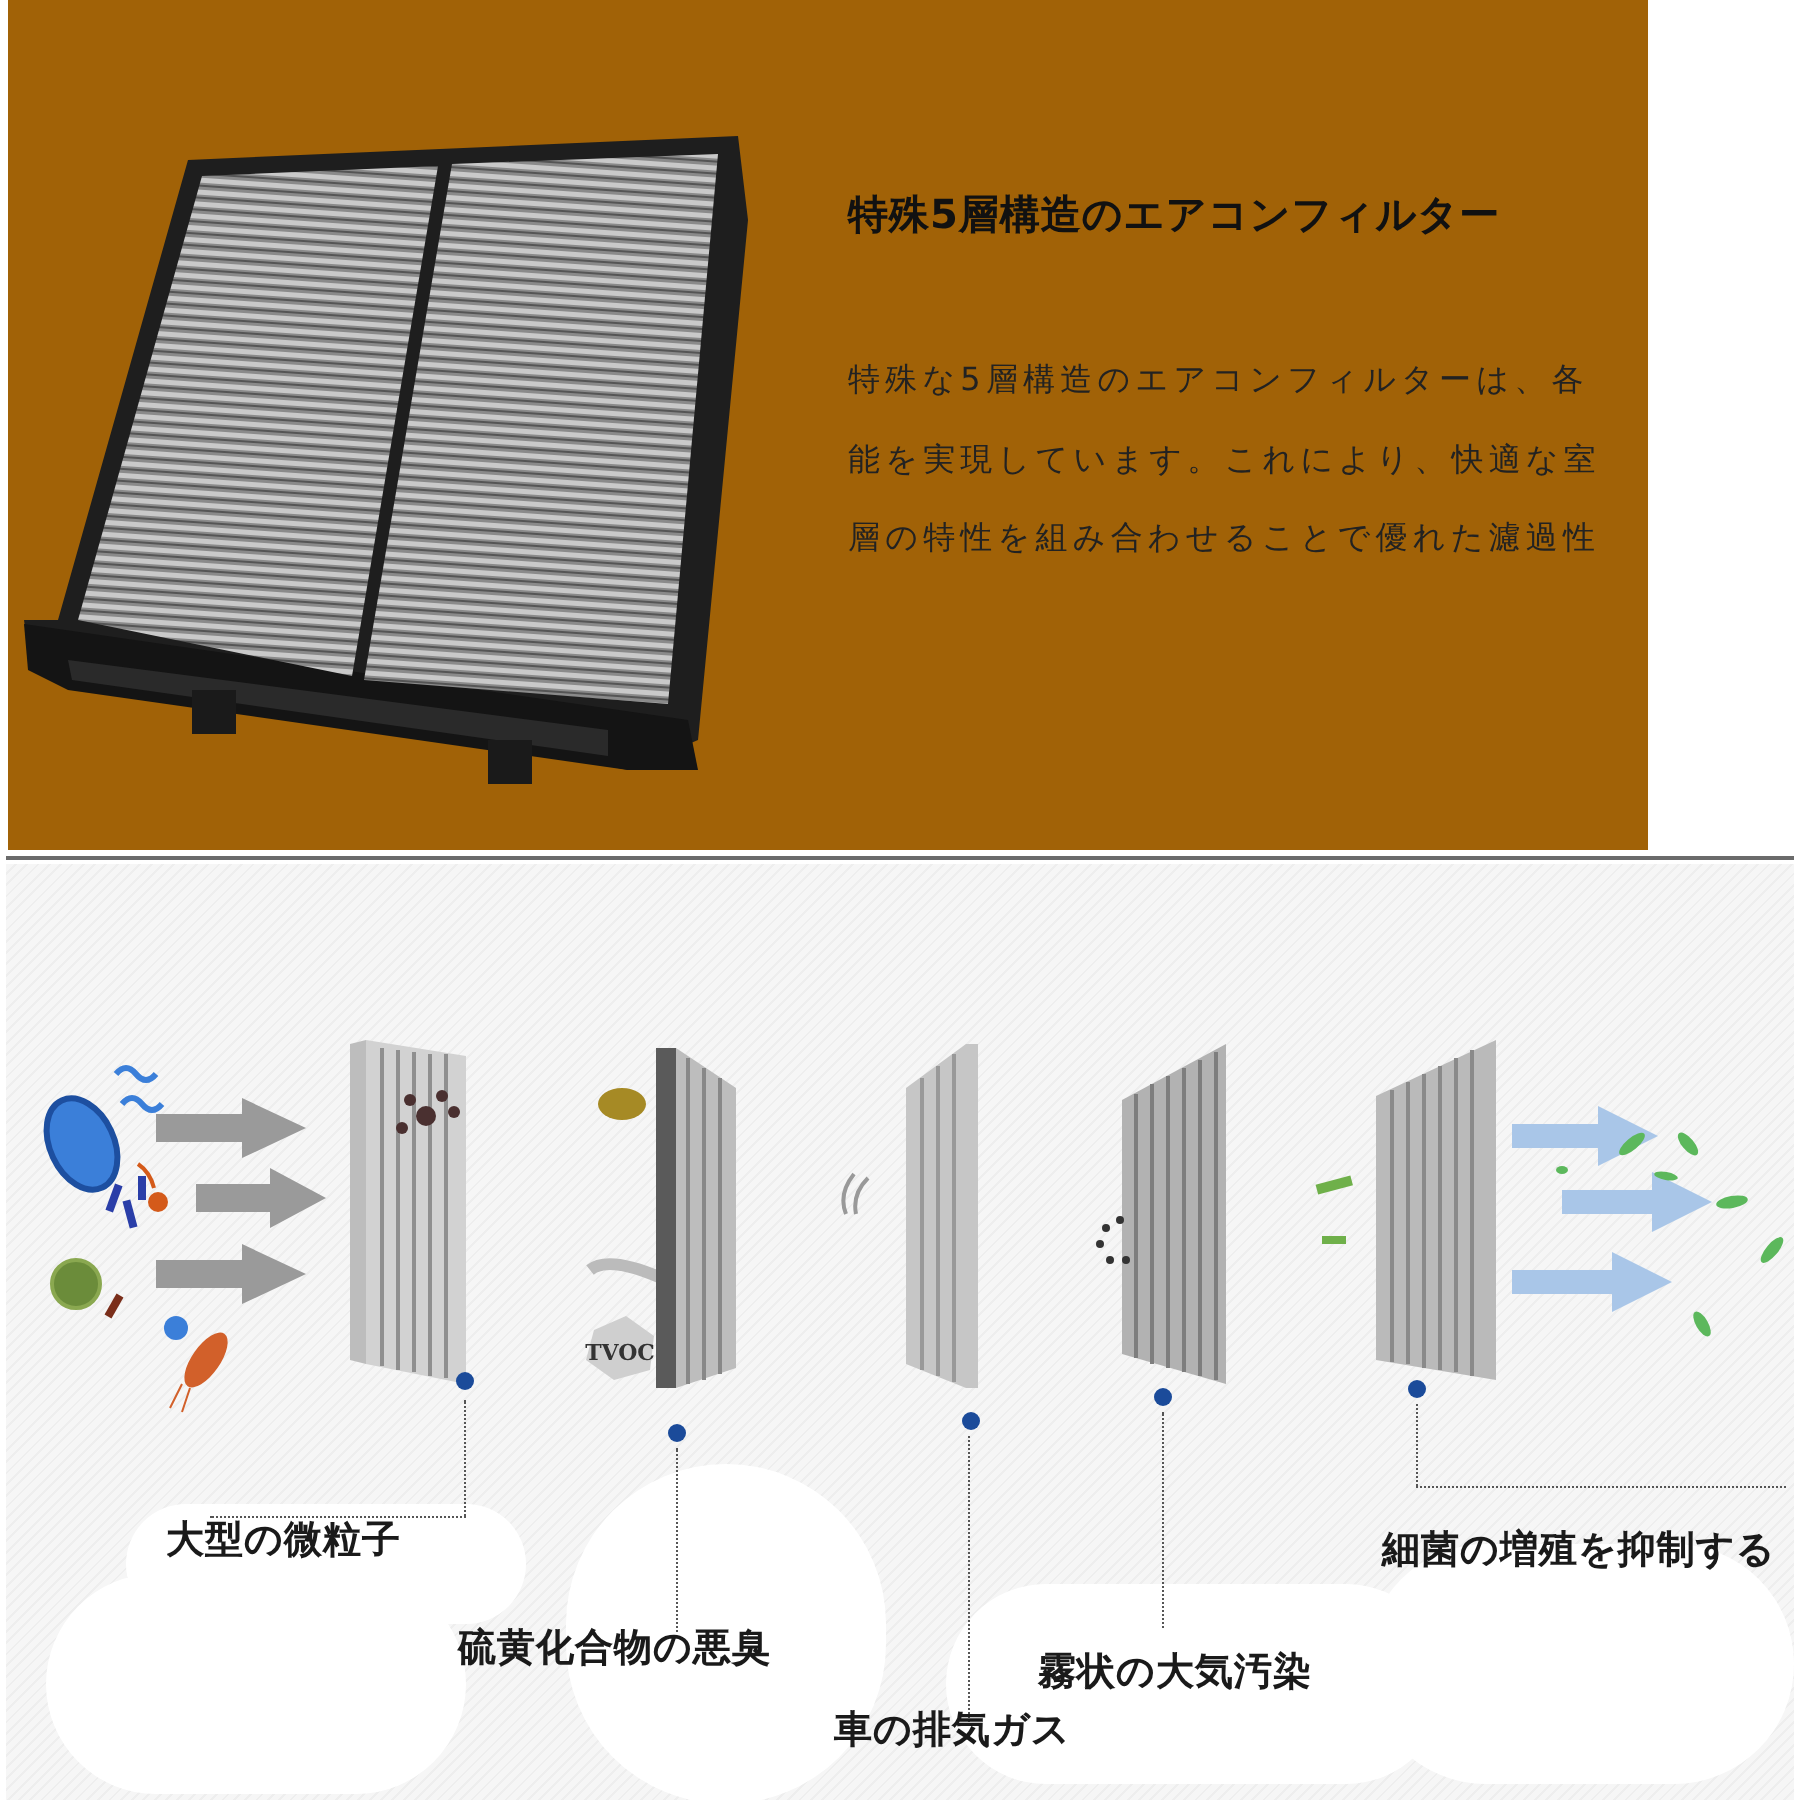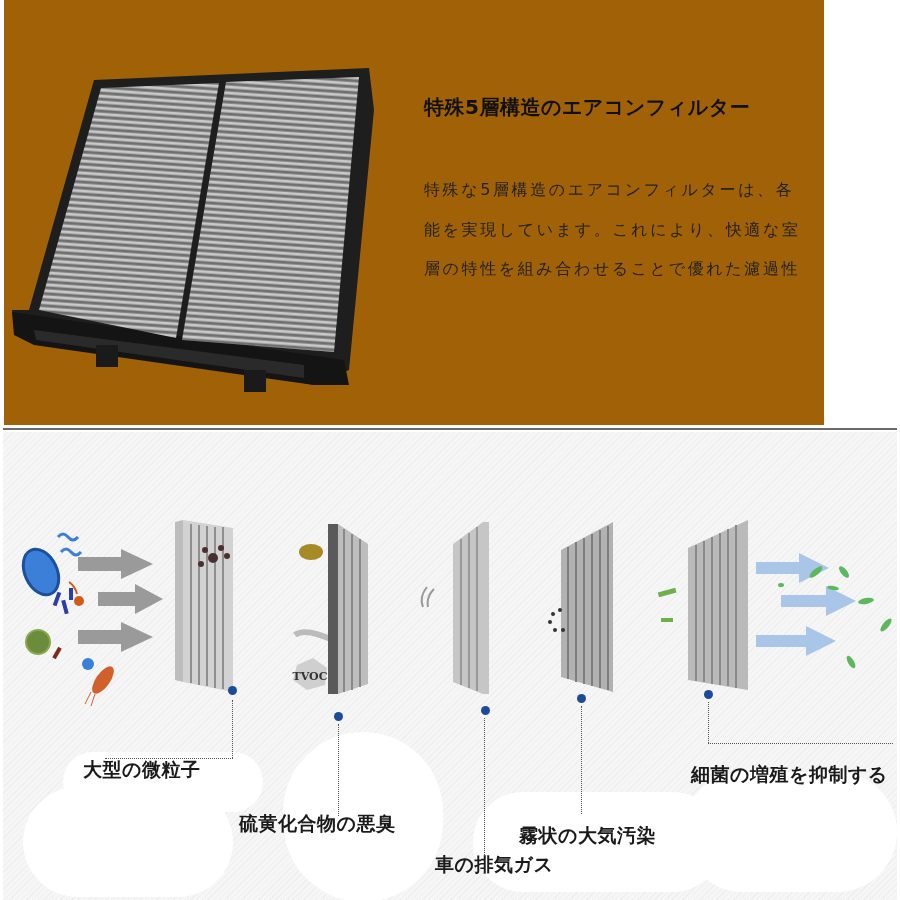--- a/index.html
+++ b/index.html
@@ -222,17 +222,17 @@
 
   <div class="vline" style="left:335px;top:292px;height:92px;"></div>
   <div class="vline" style="left:481px;top:286px;height:145px;"></div>
   <div class="vline" style="left:578px;top:274px;height:108px;"></div>
 
   <div class="vline" style="left:705px;top:270px;height:41px;"></div>
   <div class="hline" style="left:705px;top:311px;width:185px;"></div>
 
   
   <div class="label" style="left:80px;top:325px;">大型の微粒子</div>
-  <div class="label" style="left:226px;top:379px;margin-left:10px;">硫黄化合物の悪臭</div>
-  <div class="label" style="left:432px;top:420px;">車の排気ガス</div>
+  <div class="label" style="left:226px;top:379px;">硫黄化合物の悪臭</div>
+  <div class="label" style="left:414px;top:420px;">車の排気ガス</div>
   <div class="label" style="left:516px;top:391px;">霧状の大気汚染</div>
   <div class="label" style="left:672px;top:330px;margin-left:16px;">細菌の増殖を抑制する</div>
 </div>
 
 </body></html>

